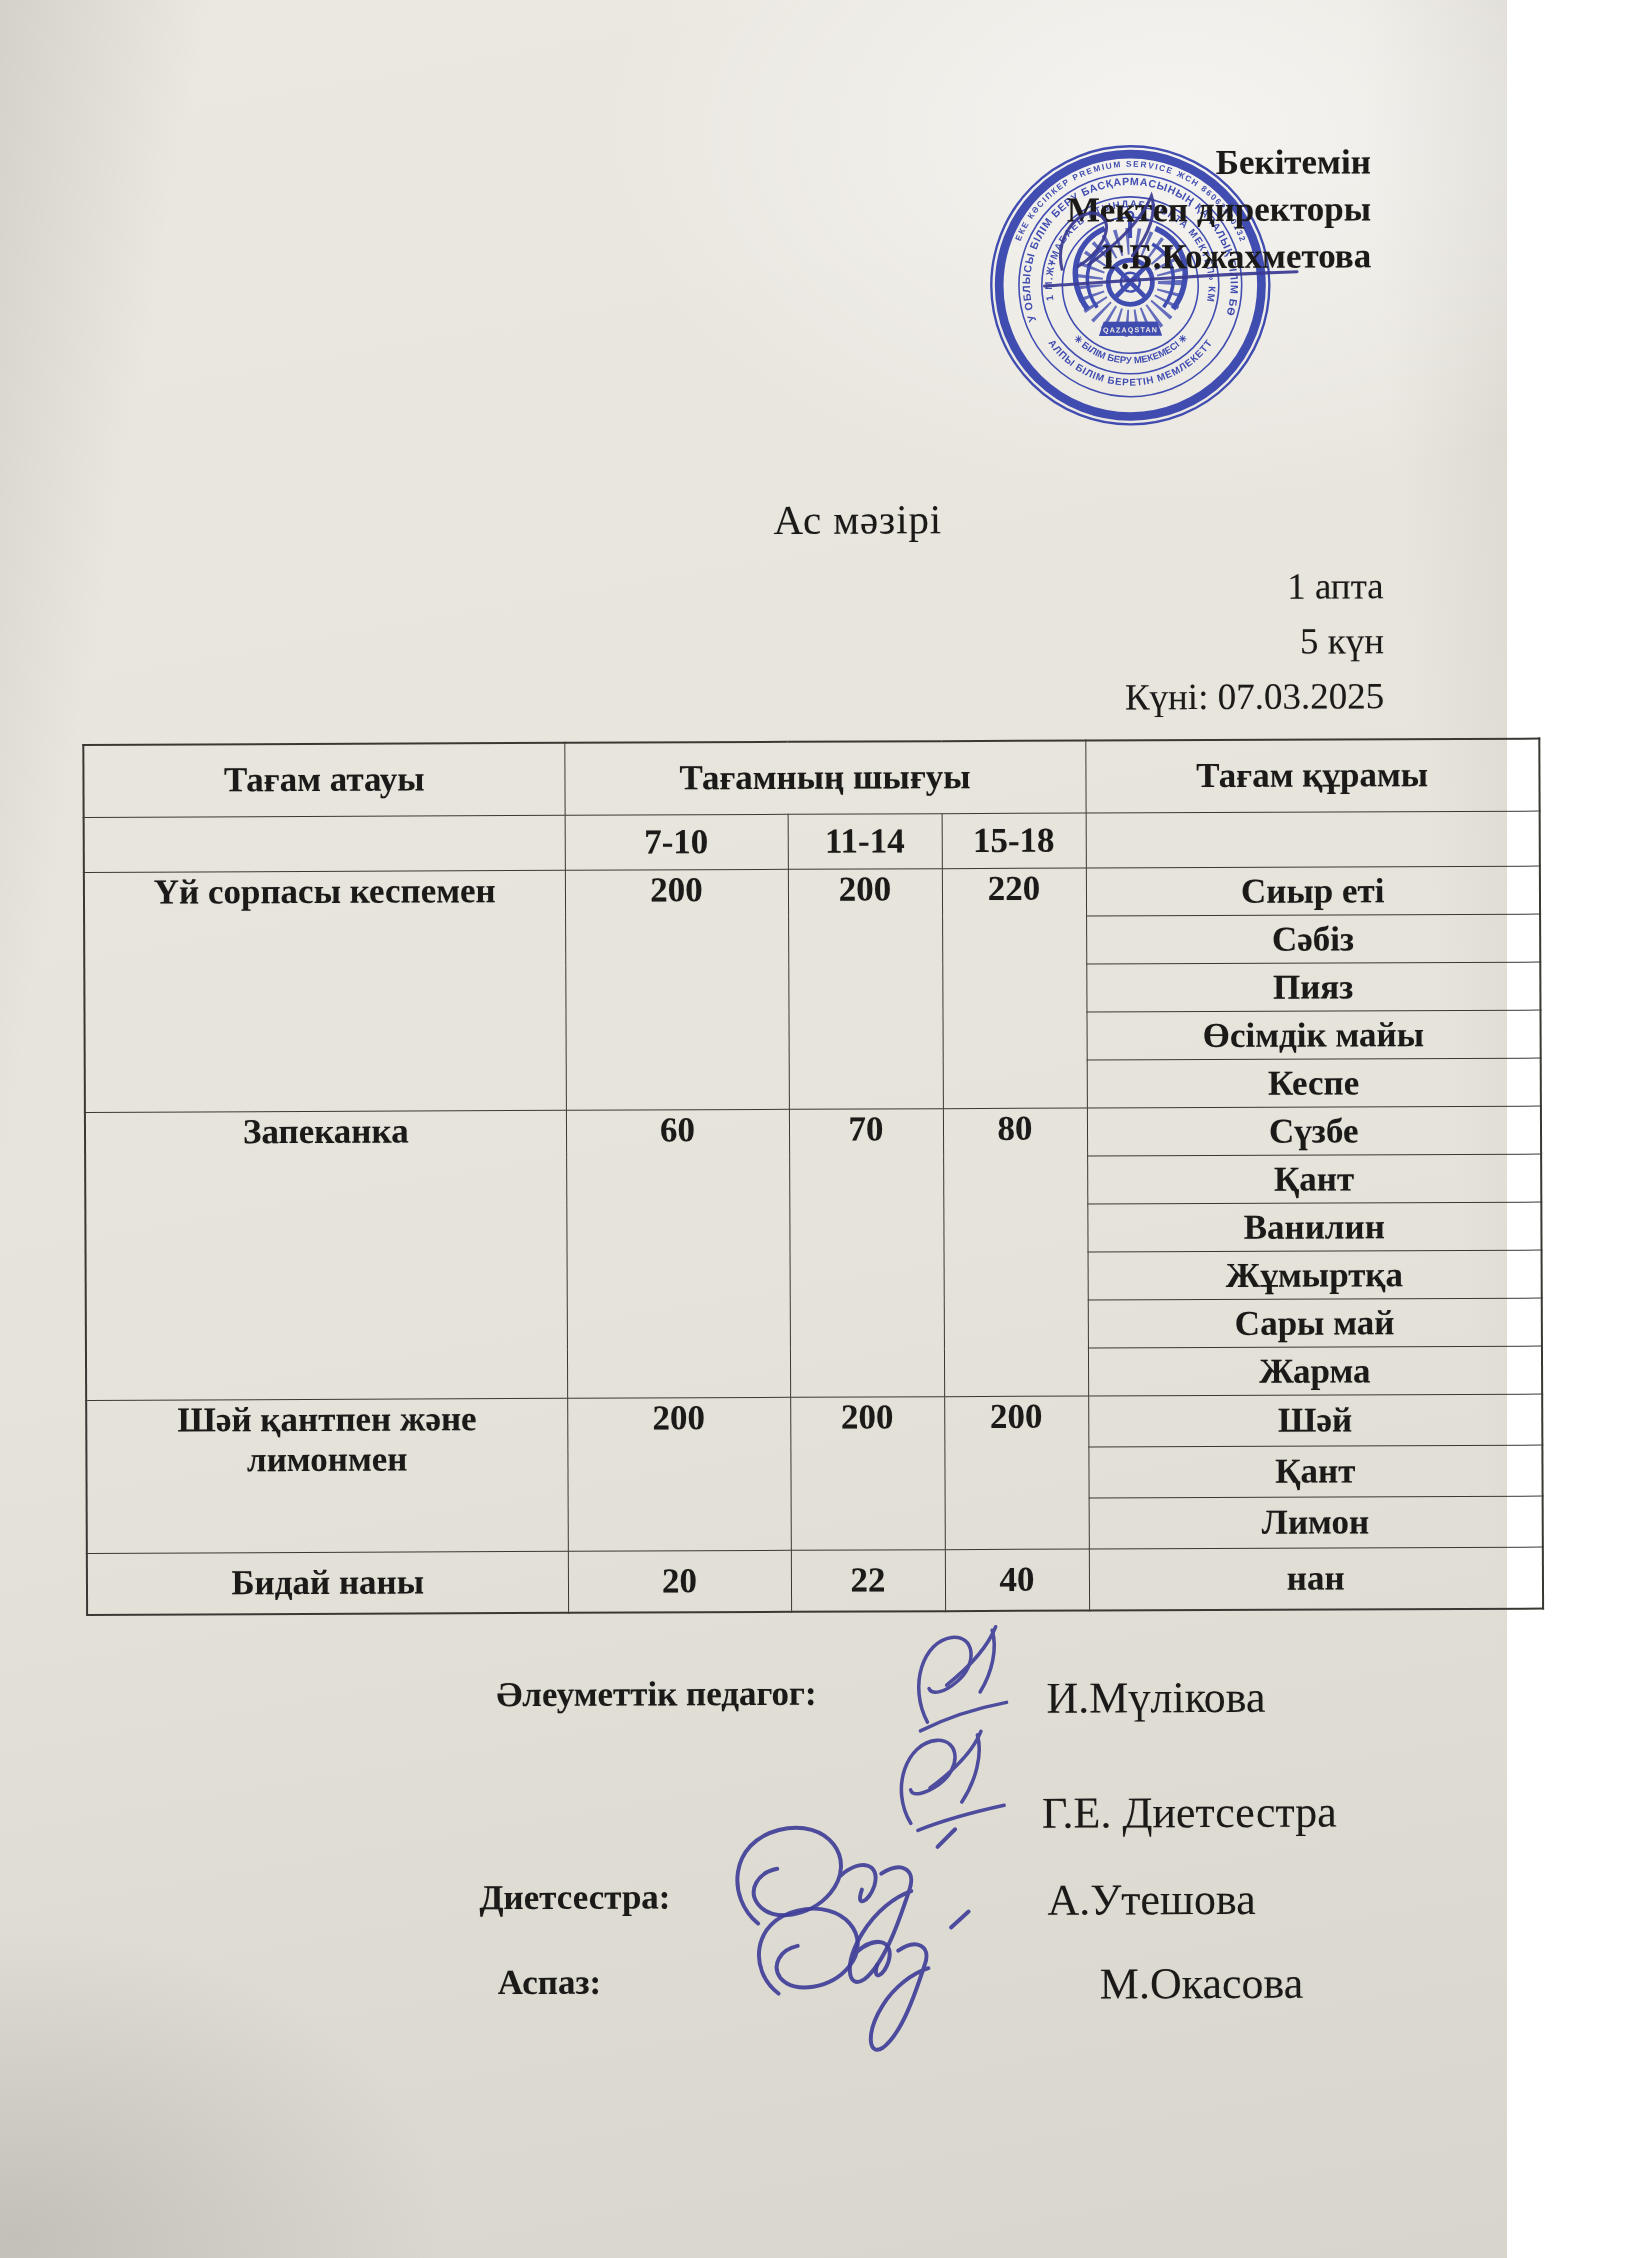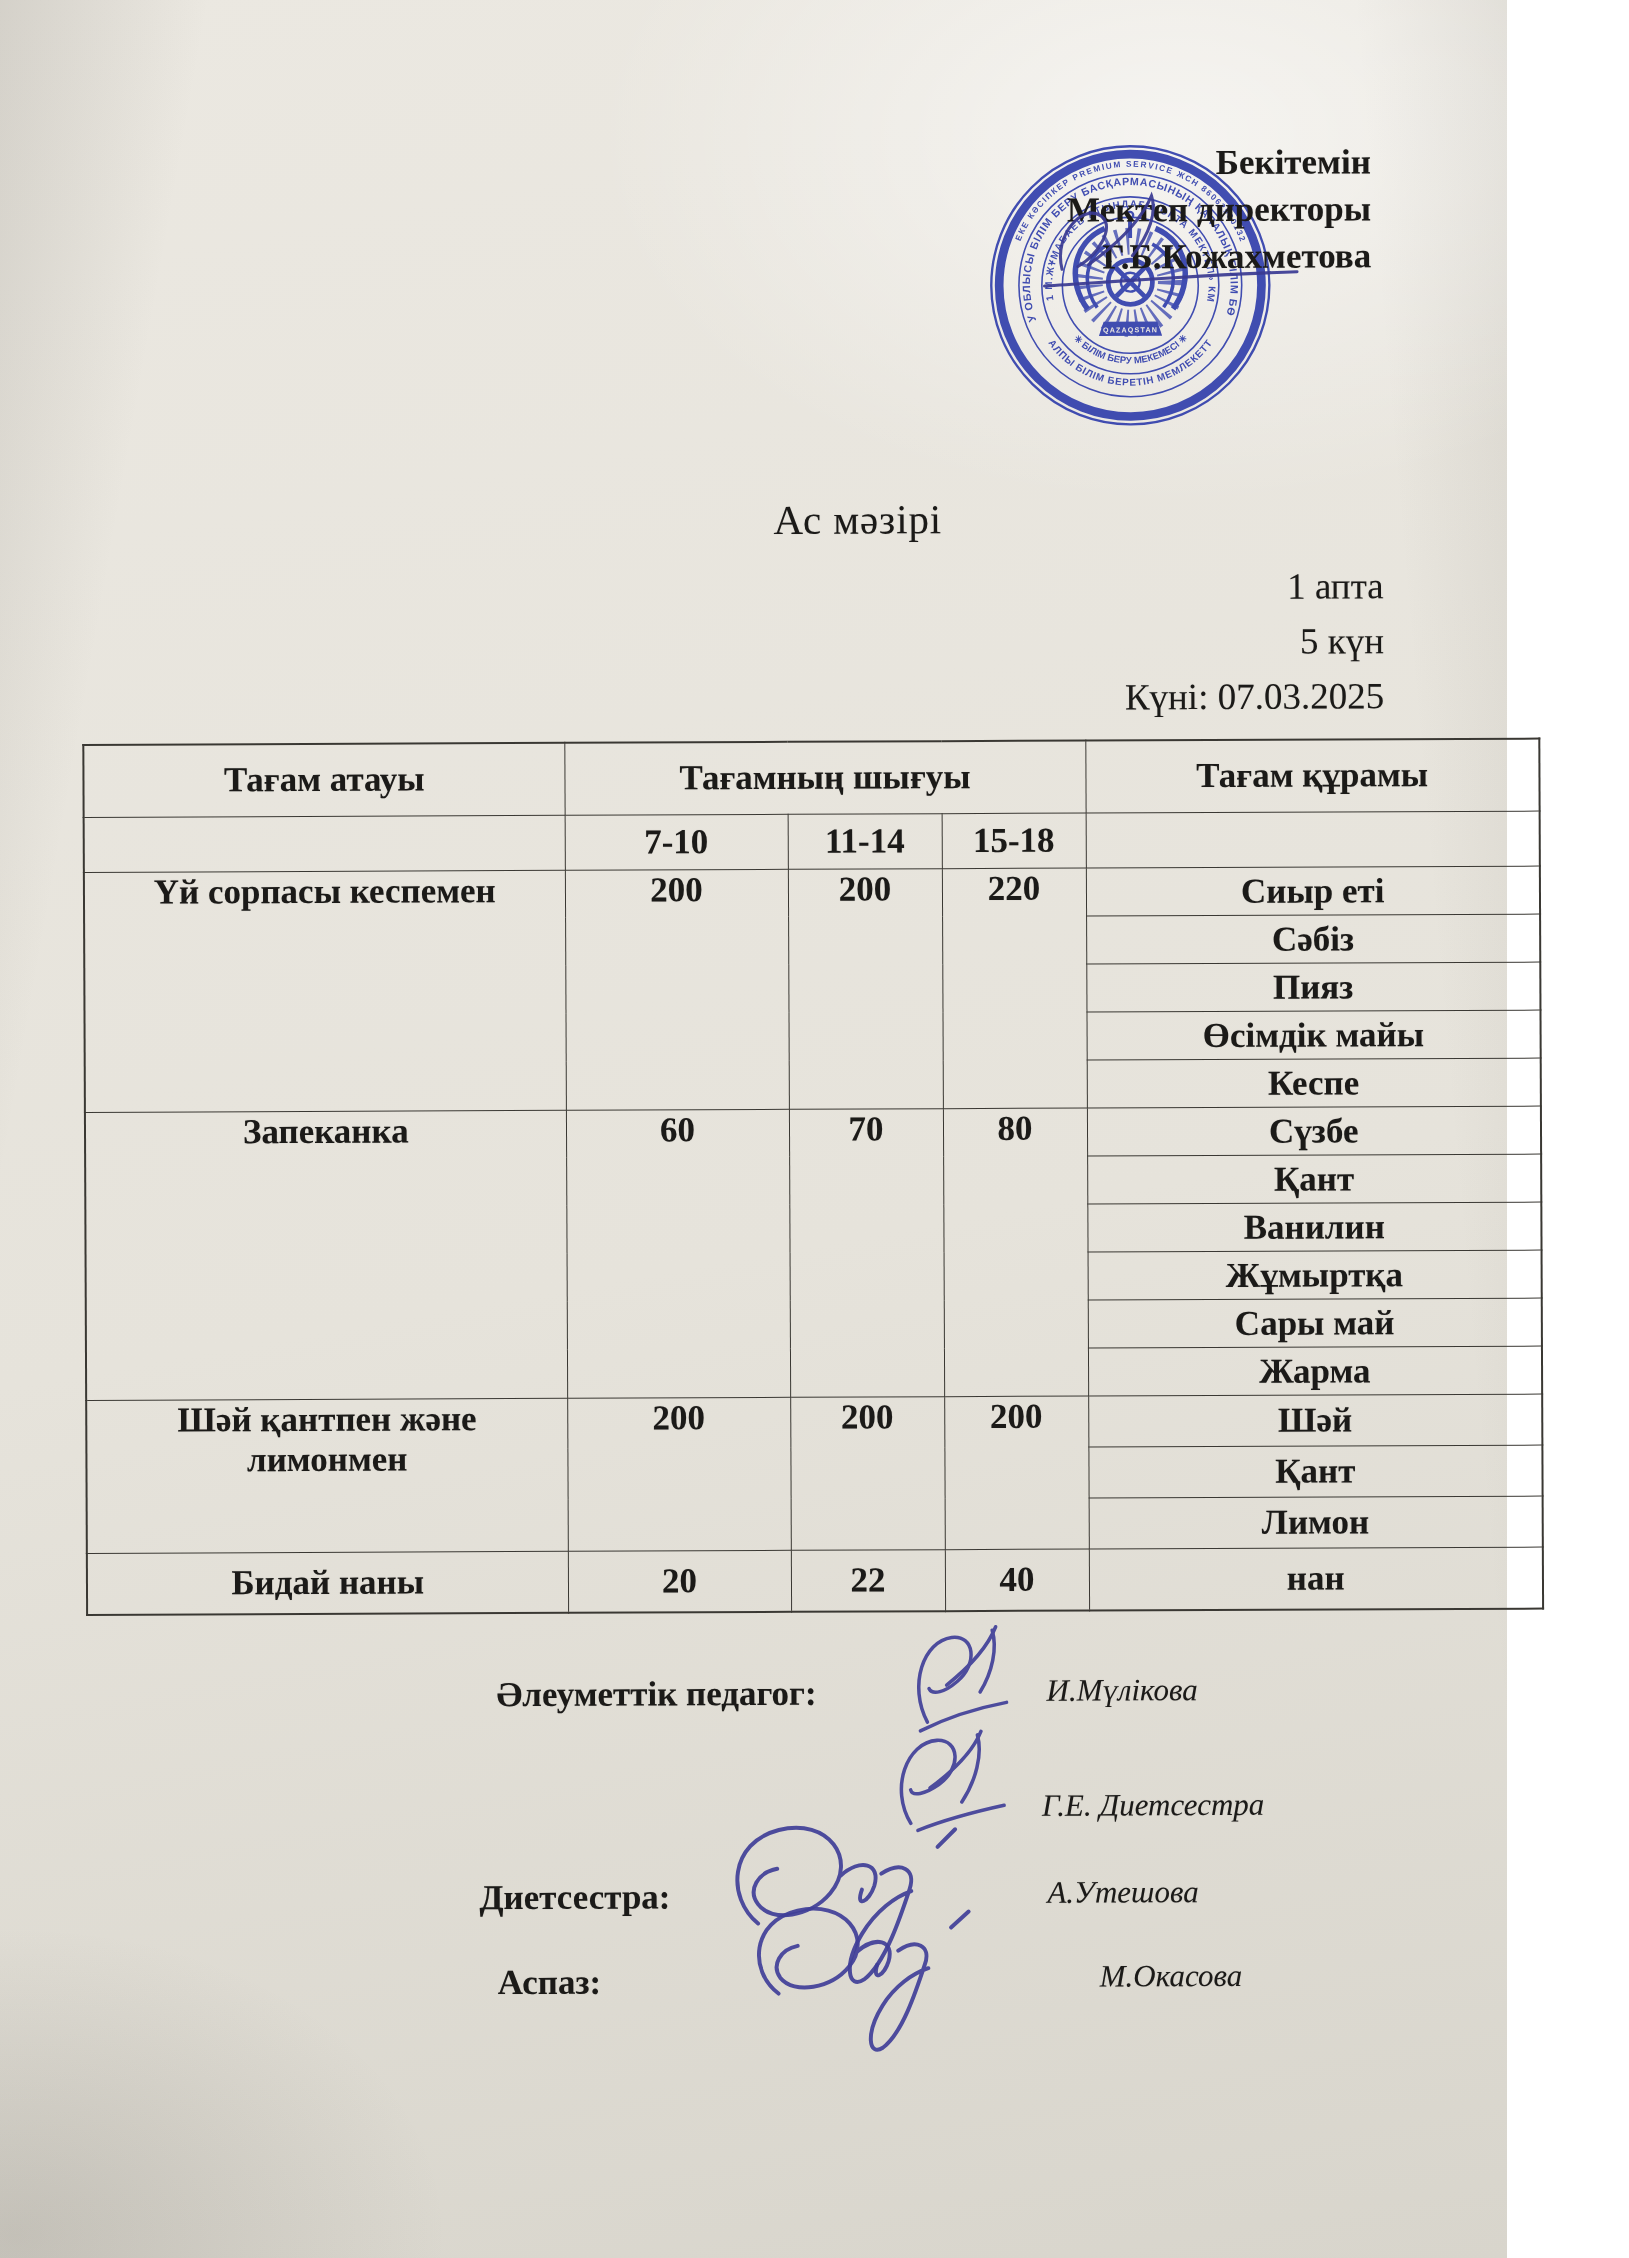--- a/index.html
+++ b/index.html
@@ -44,21 +44,21 @@
   }
   table.menu{border:2.6px solid #3a3833;}
   tr.h1{height:72px;} tr.h2{height:55px;}
   tr.r{height:48px;} tr.r3{height:51px;} tr.rl{height:62px;}
   td.dish-cell,td.portion-cell{vertical-align:top;padding-top:5.3px;}
   td.dish-cell{line-height:1.15;}
   td.ing-cell{vertical-align:middle;line-height:1;}
 
   
   .sig-label{font-weight:bold;font-size:35px;}
-  .sig-name{font-size:31px;font-style:italic;}
+  .sig-name{font-size:44px;}
   .ink{position:absolute;z-index:3;}
 </style>
 </head>
 <body>
 
 <div class="page">
   <div class="content">
 
     <div class="txt approval">
       <div>Бекітемін</div>

